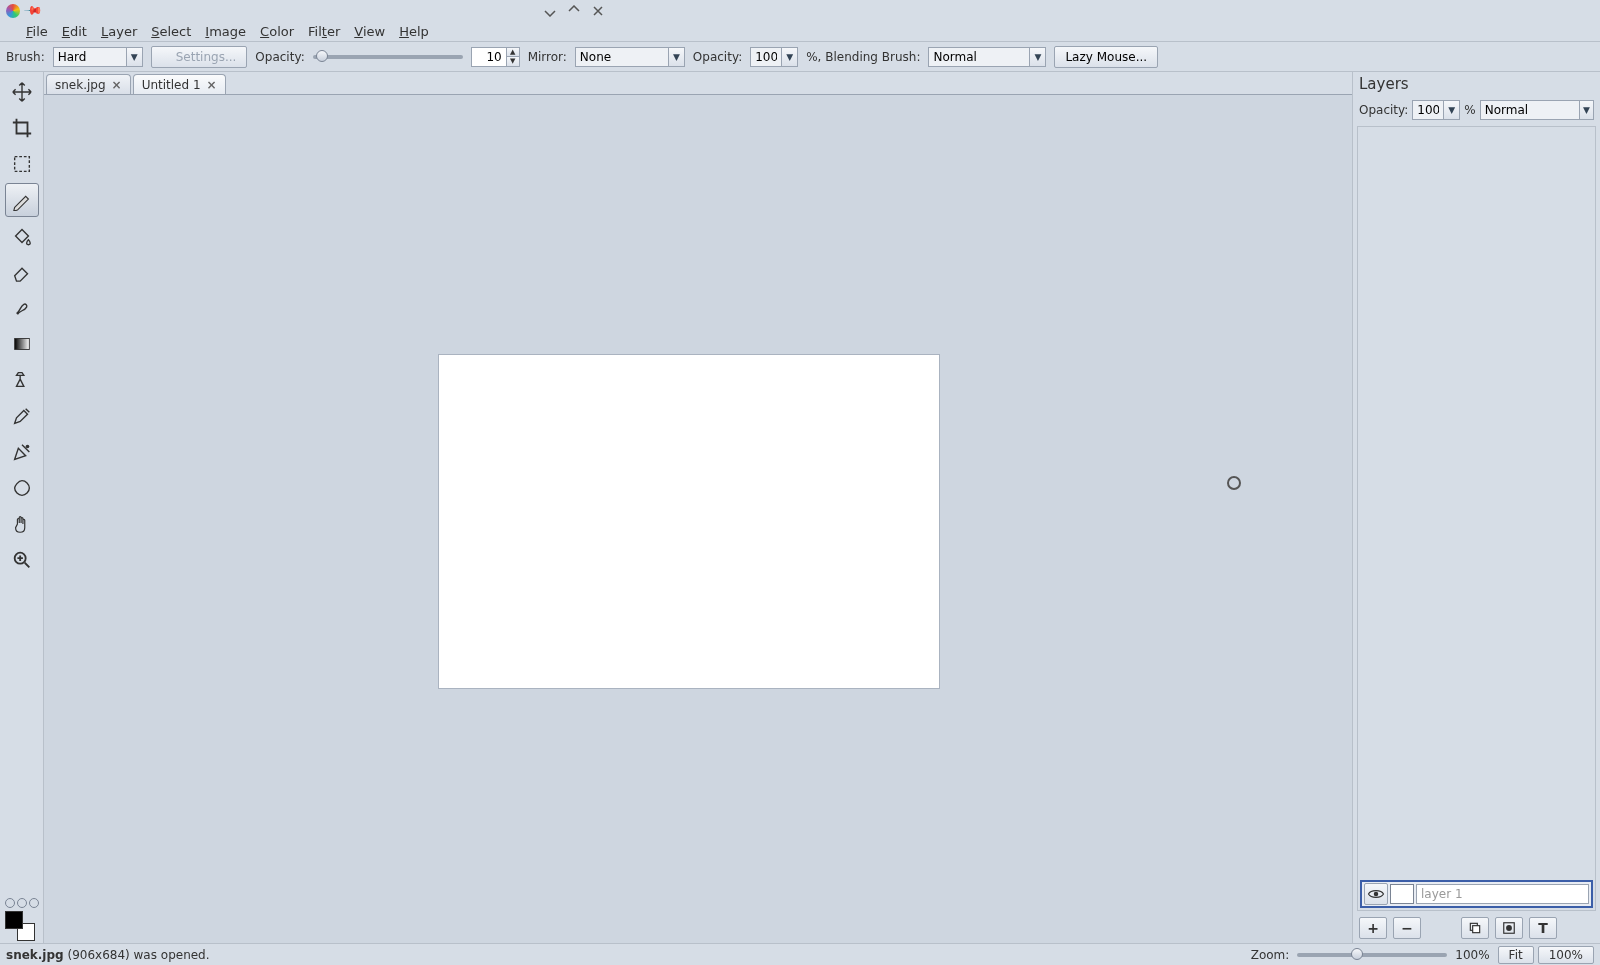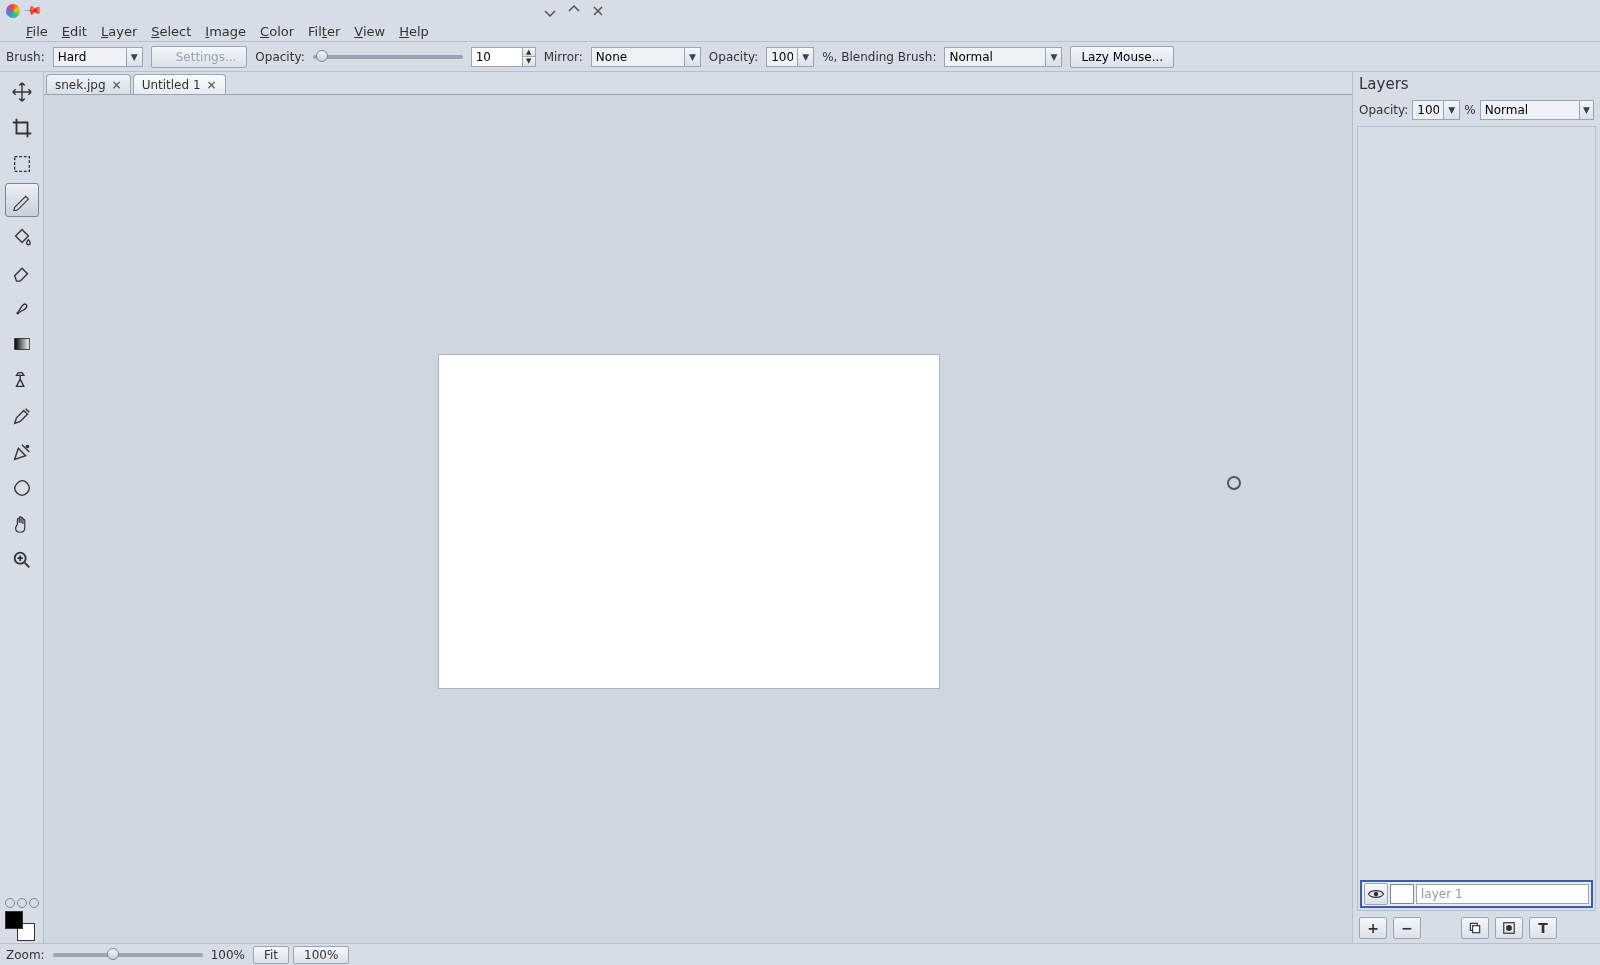--- a/index.html
+++ b/index.html
@@ -23,21 +23,21 @@
 .optionsbar { height: 30px; background: #d6dde6; display: flex; align-items: center; padding: 0 6px; gap: 8px; border-bottom: 1px solid #b8c0ca; font-size: 12px; }
 .label { color: #333; }
 .combo { display: inline-flex; align-items: center; background: #eef1f5; border: 1px solid #9aa4b2; height: 20px; }
 .combo input { border: none; background: transparent; padding: 0 4px; height: 18px; font-size: 12px; outline: none; }
 .combo .arrow { width: 16px; height: 18px; background: linear-gradient(#f5f7fa,#dbe1ea); border-left: 1px solid #9aa4b2; display: flex; align-items: center; justify-content: center; font-size: 9px; color: #345; cursor: pointer; }
 .btn { background: linear-gradient(#f5f7fa,#dbe1ea); border: 1px solid #9aa4b2; padding: 2px 10px; height: 22px; font-size: 12px; cursor: pointer; border-radius: 2px; }
 .btn.disabled { color: #9aa4b2; padding-left: 24px; }
 .slider-track { position: relative; width: 150px; height: 4px; background: #9aa4b2; border-radius: 2px; }
 .slider-thumb { position: absolute; top: -5px; width: 12px; height: 12px; background: linear-gradient(#f5f7fa,#c8d0dc); border: 1px solid #7a8494; border-radius: 50%; }
 .spinner { display: inline-flex; align-items: center; border: 1px solid #9aa4b2; height: 20px; background:#fff;}
-.spinner input { width: 50px; text-align: left; border: none; padding: 0 4px; font-size: 12px; outline: none; }
+.spinner input { width: 34px; text-align: right; border: none; padding: 0 4px; font-size: 12px; outline: none; }
 .spinner .arrows { display: flex; flex-direction: column; border-left: 1px solid #9aa4b2; }
 .spinner .arrows div { font-size: 7px; line-height: 8px; height: 9px; width: 12px; text-align: center; background: linear-gradient(#f5f7fa,#dbe1ea); cursor: pointer; }
 .spinner .arrows div:first-child { border-bottom: 1px solid #9aa4b2; }
 
 
 .main { display: flex; height: 871px; }
 
 
 .toolbar { width: 44px; background: #d6dde6; border-right: 1px solid #b8c0ca; display: flex; flex-direction: column; align-items: center; padding-top: 2px; }
 .tool { width: 34px; height: 34px; margin: 1px 0; display: flex; align-items: center; justify-content: center; border: 1px solid transparent; cursor: pointer; border-radius: 3px;}
@@ -308,20 +308,23 @@
             <rect x="3" y="3" width="18" height="18" stroke="#333" fill="none" stroke-width="2"></rect>
             <circle cx="12" cy="12" r="5" fill="#333"></circle>
           </svg>
         </div>
       <div class="lbtn">T</div>
     </div>
   </div>
 </div>
 
 <div class="statusbar">
+  <div class="status-left">
+    <span class="fname">snek.jpg</span><span> (906x684) was opened.</span>
+  </div>
   <span class="label">Zoom:</span>
   <div class="zoom-slider">
     <div class="slider-thumb" style="left:54px"></div>
   </div>
   <span>100%</span>
   <div class="zoom-buttons">
     <div class="zbtn">Fit</div>
     <div class="zbtn">100%</div>
   </div>
 </div>

